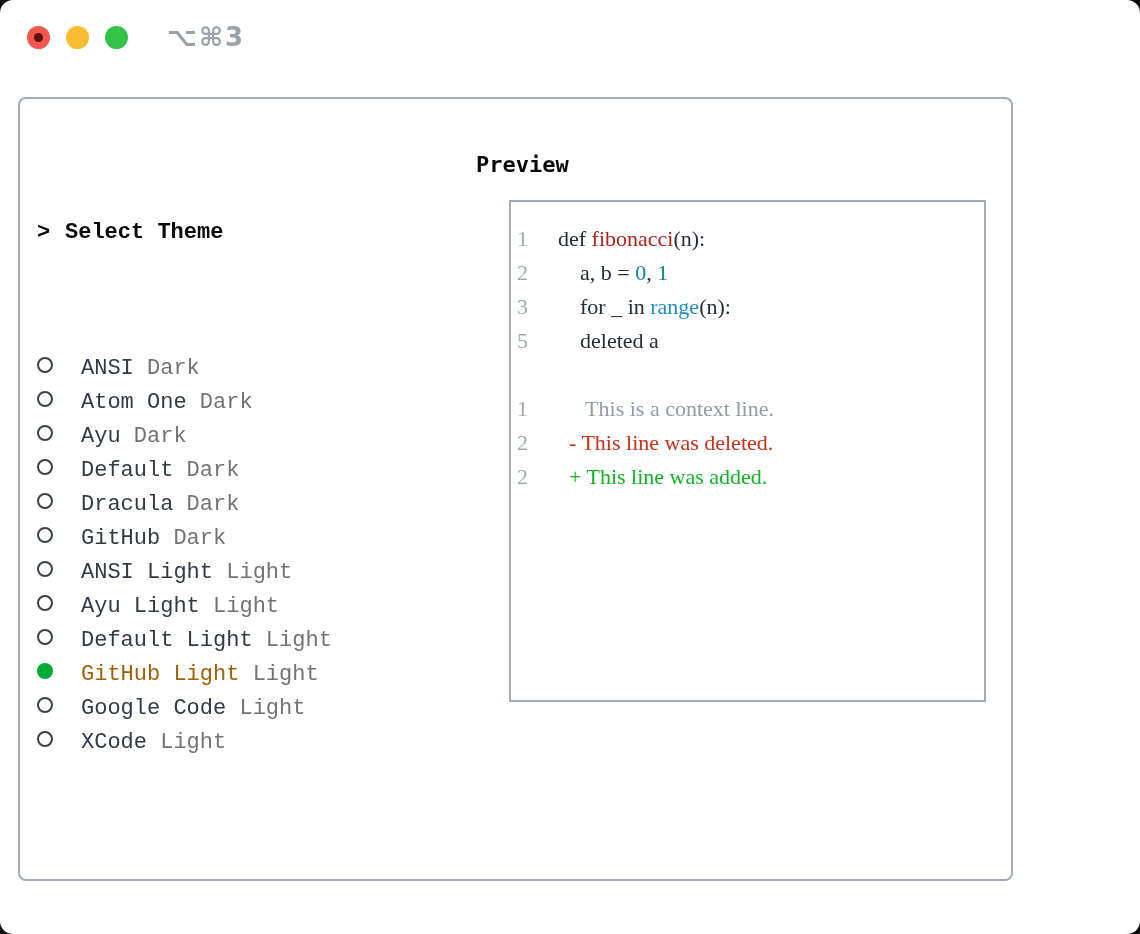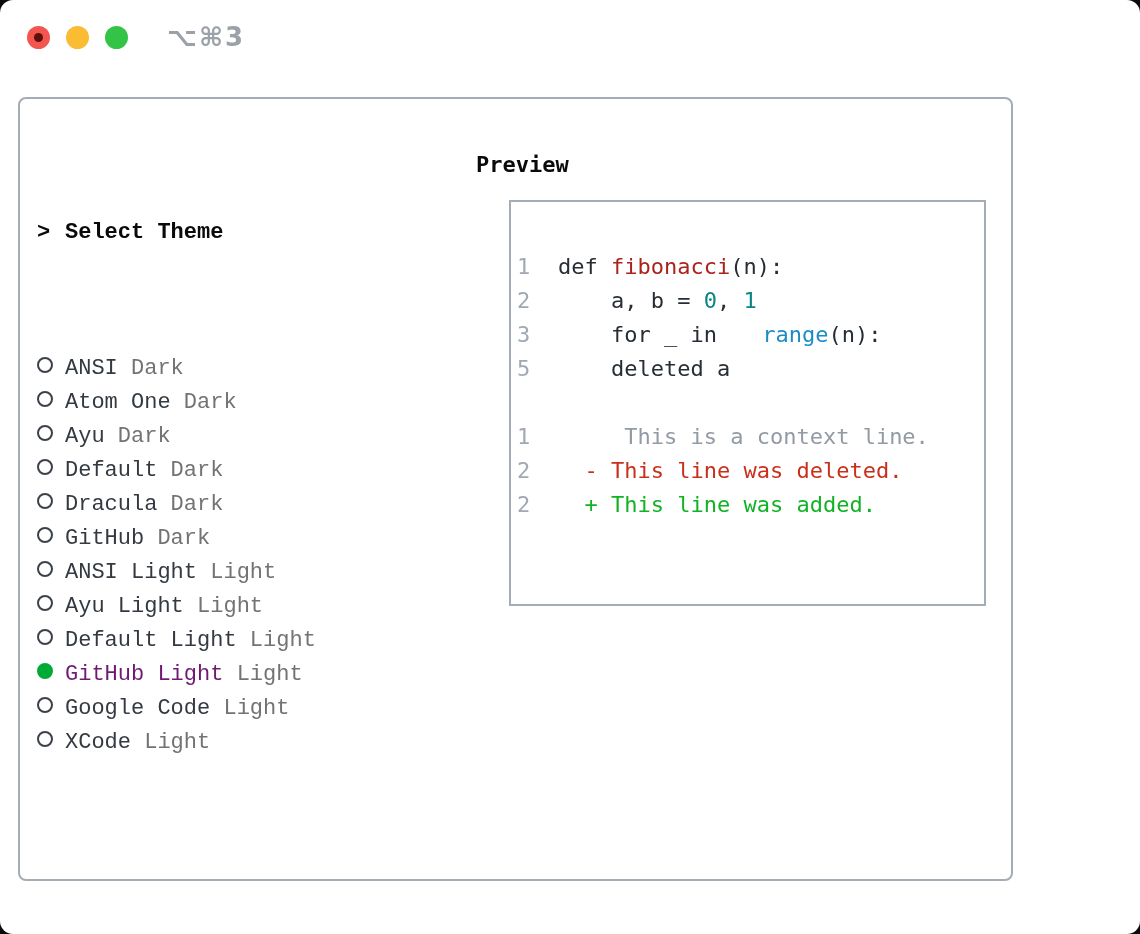--- a/index.html
+++ b/index.html
@@ -48,46 +48,47 @@
   .row{height:34px;font-family:Liberation Mono, monospace;}
   .marker{display:inline-block;width:28px;}
   .cursor{font-weight:bold;color:#0a0a0a;}
   .circle{
     display:inline-block;width:12px;height:12px;
     border:2px solid #3b4149;border-radius:50%;
     margin-right:11px;vertical-align:1px;
   }
   .circle.on{border-color:#00ab35;background:#00ab35;}
   .header-label{font-weight:bold;color:#0a0a0a;}
-  .t-name{color:#343a41;}
-  .theme-row.selected .t-name{color:#701a75;text-align:right;}
+  .t-name{color:#343a41;margin-left:16px;}
+  .theme-row.selected .t-name{color:#a16207;text-align:right;}
   .t-variant{color:#737373;}
   
   .preview-title{
     position:absolute;left:456px;top:49px;
     font-size:22px;line-height:34px;font-weight:bold;color:#0a0a0a;
   }
   .preview-box{
     position:absolute;left:489px;top:101px;
-    width:477px;height:406px;
+    width:477px;height:502px;
     box-sizing:border-box;
     border:2px solid #a4acb6;
     background:#fff;
-    padding-top:48px;
+    padding-top:20px;
     overflow:hidden;
+    font-family:Liberation Serif, serif;
   }
   .pline{height:34px;font-size:22px;line-height:34px;white-space:pre;}
   .lnum{
     display:inline-block;width:47px;padding-left:6px;
     box-sizing:border-box;color:#a0a9b3;
   }
   .sc-code{color:#272d34;}
   .sc-func{color:#ac231b;}
   .sc-num{color:#0c8585;}
-  .sc-builtin{color:#1b8cc8;margin-left:32px;}
+  .sc-builtin{color:#1b8cc8;}
   .sc-context{color:#929aa4;}
   .sc-deleted{color:#c92f1a;margin-top:32px;}
   .sc-added{color:#11b325;}
 </style>
 </head>
 <body>
 
 <div class="window">
 
   <div class="titlebar">

